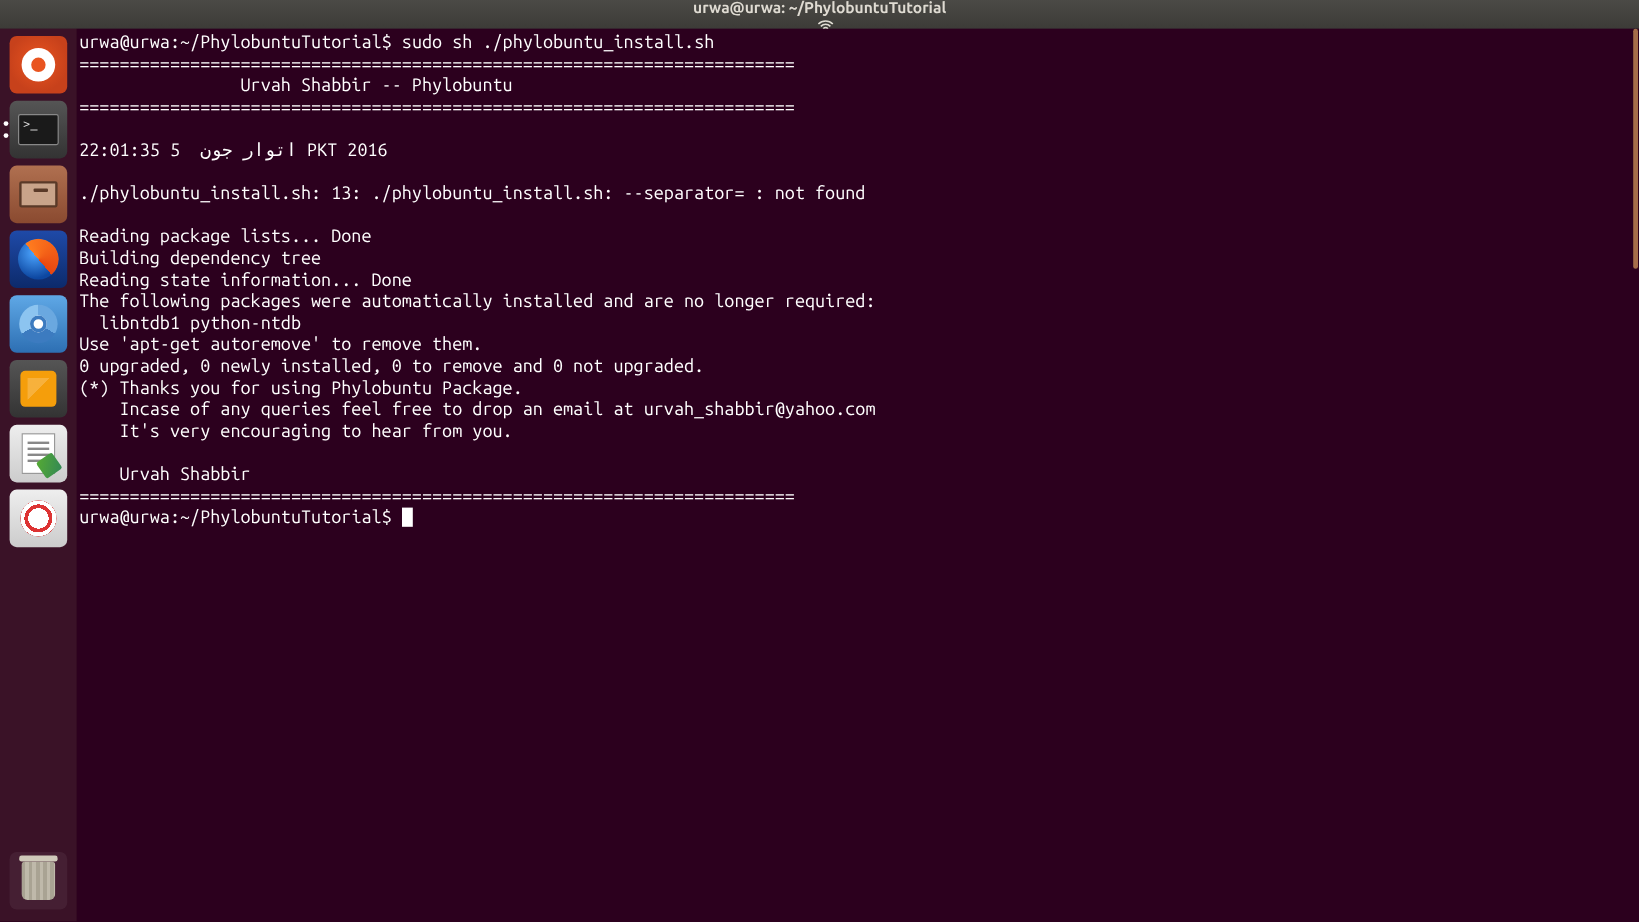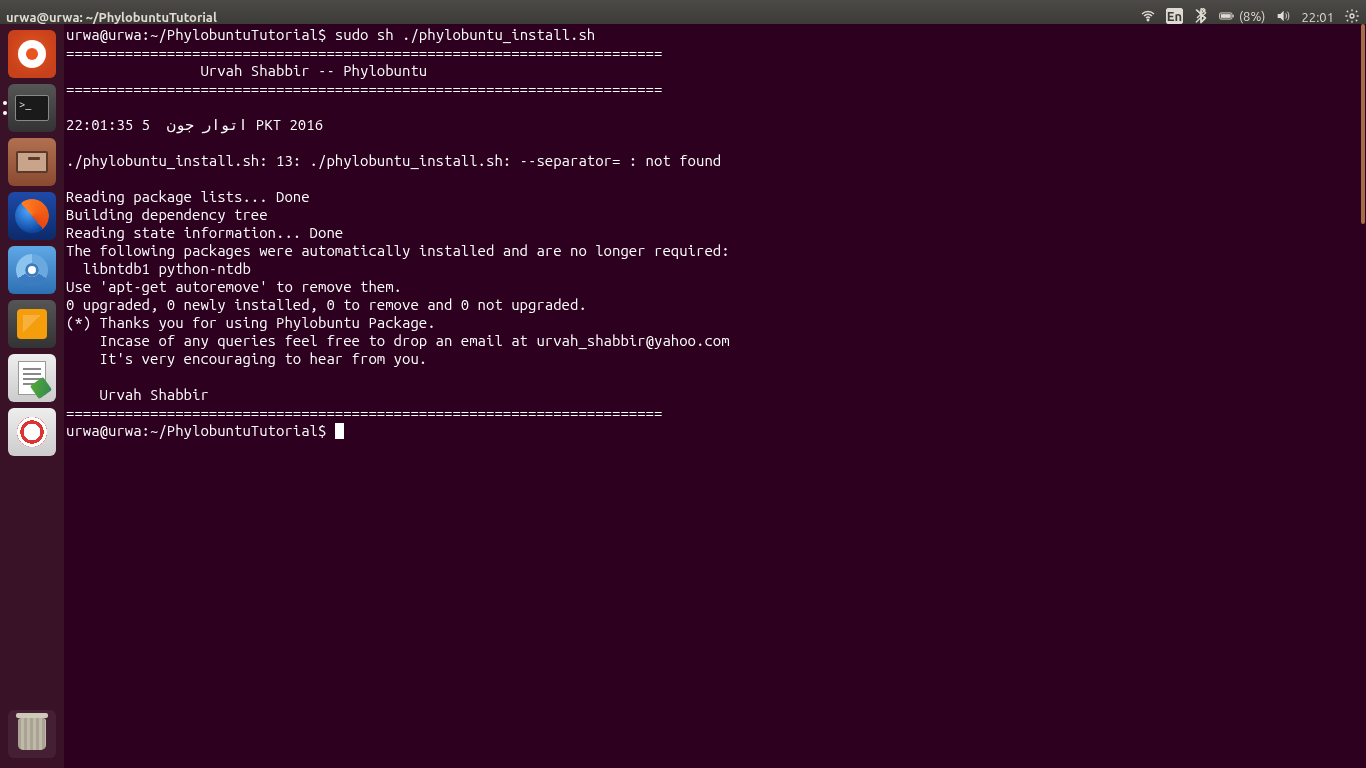--- a/index.html
+++ b/index.html
@@ -9,25 +9,26 @@
     background: #2c001e;
     font-family: "Ubuntu Mono", "DejaVu Sans Mono", monospace;
     overflow: hidden;
     position: relative;
   }
   .topbar {
     height: 24px;
     background: linear-gradient(to bottom, #4b4a46 0%, #3c3b37 100%);
     color: #dfdbd2;
     display: flex;
-    align-items: flex-end;
+    align-items: center;
     font-family: Ubuntu, sans-serif;
     font-size: 13px;
     font-weight: bold;
     padding: 0 6px;
+    flex-direction: column;
   }
   .topbar .title { flex: 0 0 auto; }
   .topbar .spacer { flex: 1; }
   .topbar .indicator {
     display: inline-flex;
     align-items: center;
     gap: 4px;
     margin-left: 10px;
     font-weight: normal;
   }

